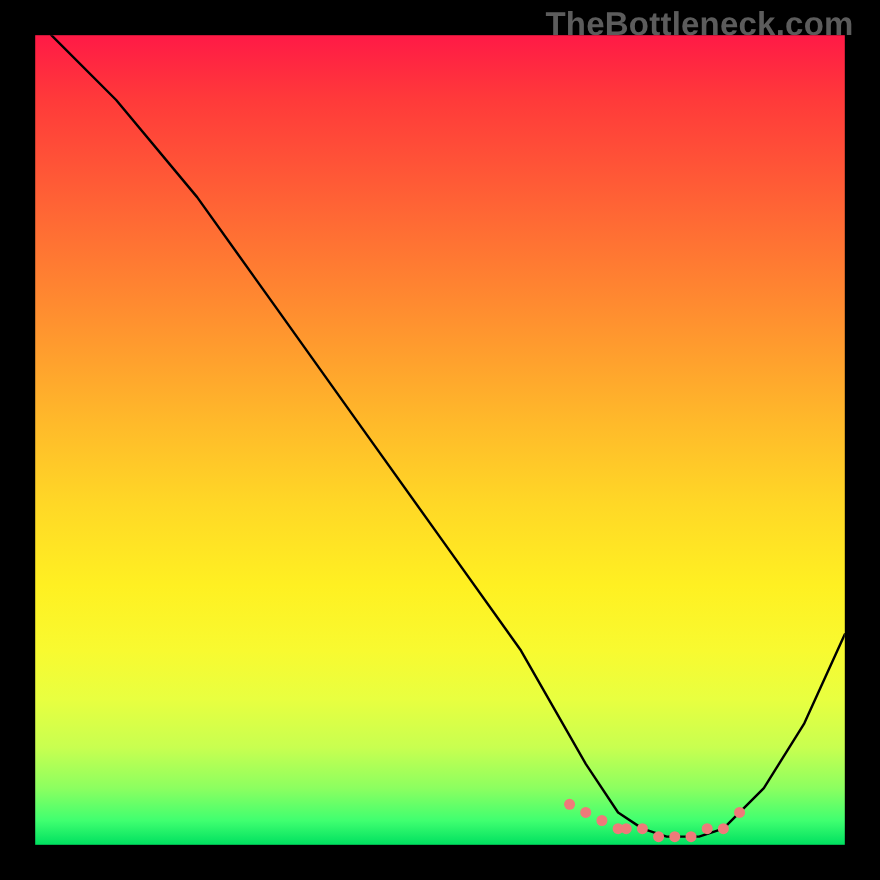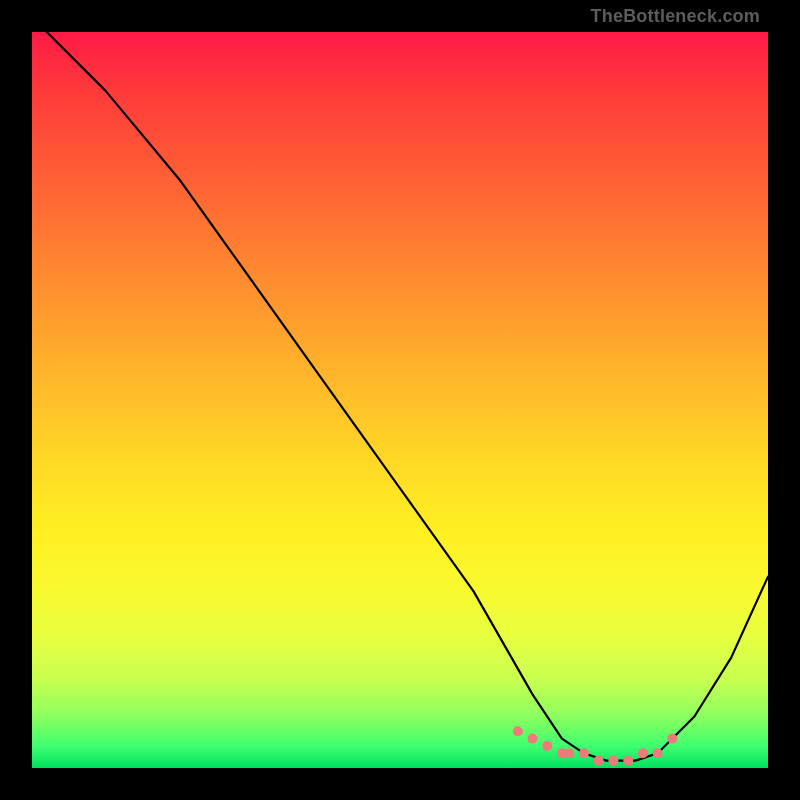--- a/index.html
+++ b/index.html
@@ -34,23 +34,23 @@
     );
   }
   .curve-svg, .dots-svg {
     position: absolute;
     left: 0; top: 0;
     width: 736px; height: 736px;
   }
   .watermark {
     position: absolute;
     top: 6px;
-    right: 40px;
+    right: 24px;
     font-family: Arial, Helvetica, sans-serif;
-    font-size: 18px;
+    font-size: 30px;
     font-weight: 600;
     color: #5c5c5c;
     letter-spacing: 0.2px;
   }
 </style>
 </head>
 <body>
 
 <div class="stage">
   <div class="watermark">TheBottleneck.com</div>

